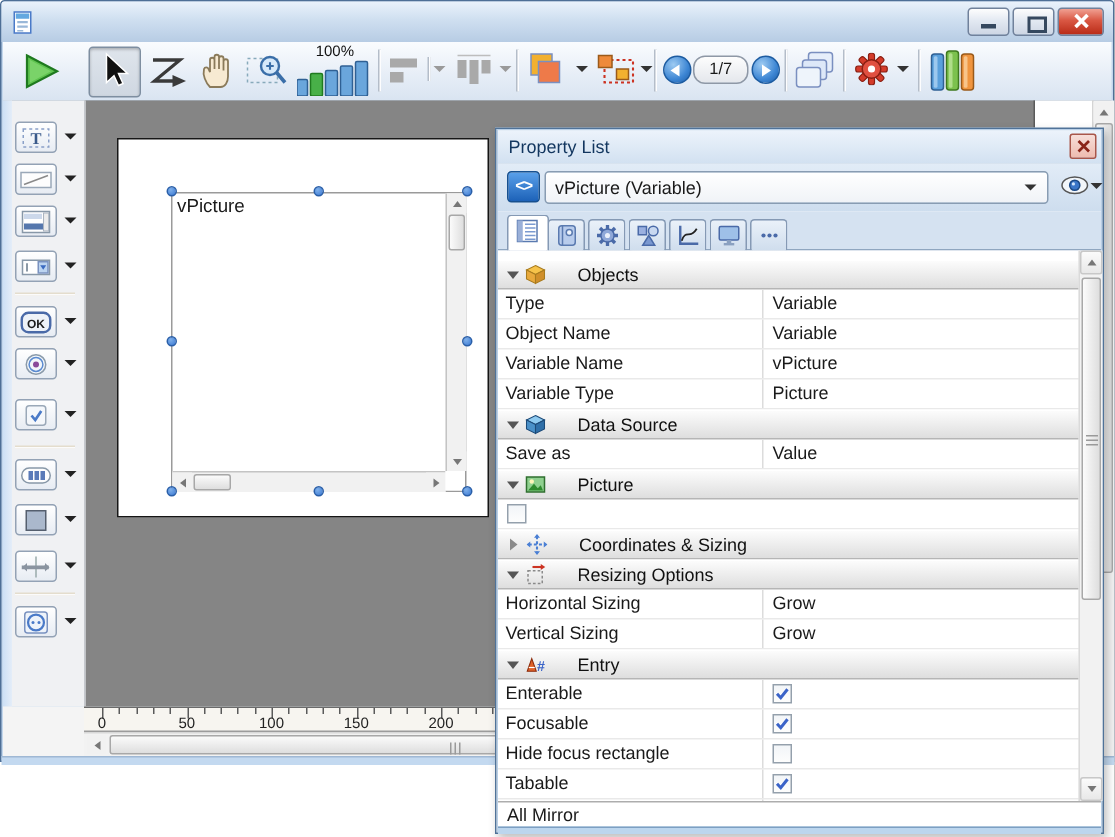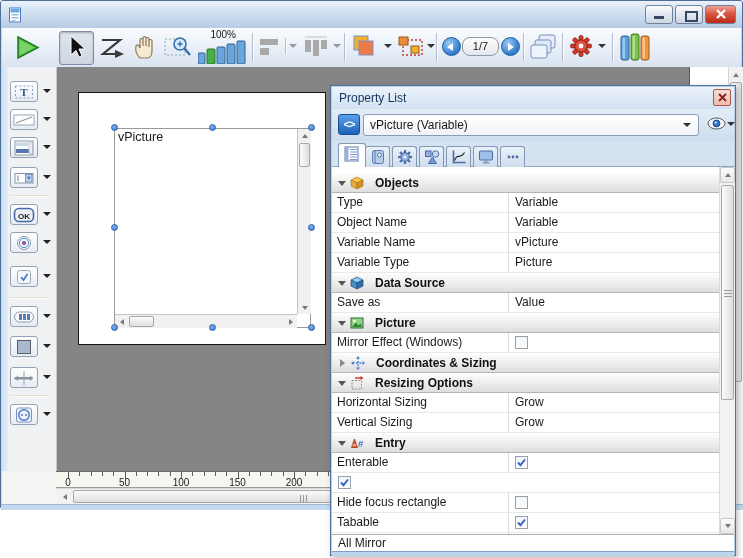--- a/index.html
+++ b/index.html
@@ -82,21 +82,21 @@
   #pl-dd-caret{position:absolute;right:7px;top:8px}
   #pl-eye{position:absolute;left:375px;top:8px}
   #pl-eye-caret{position:absolute;left:395px;top:13px}
   #pl-tabs{position:absolute;left:1px;top:55px;width:402px;height:26px;background:#d5e2f1;border-bottom:1px solid #8fa6c0;box-sizing:border-box}
   .pltab{position:absolute;border:1px solid #8599b4;border-bottom:none;border-radius:3px 3px 0 0;box-sizing:border-box;
       background:linear-gradient(#eaf1f9,#cfdded);display:flex;align-items:flex-start;justify-content:center;padding-top:2px}
   .pltab.sel{background:#fff;z-index:2}
   #pl-grid{position:absolute;left:1px;top:81px;width:388px;height:367px;background:#fff;padding-top:6px;box-sizing:content-box;overflow:hidden}
   .phead{height:20px;box-sizing:border-box;background:linear-gradient(#fcfcfc,#dedede);
       border-top:1px solid #fff;border-bottom:1px solid #b5b5b5;display:flex;align-items:center}
-  .phead .ttl{font-weight:bold;margin-left:10px;color:#111}
+  .phead .ttl{font-weight:normal;margin-left:20px;color:#111}
   .tri-exp{width:0;height:0;border-left:4.5px solid transparent;border-right:4.5px solid transparent;border-top:5px solid #555;margin:0 4px 0 6px}
   .tri-col{width:0;height:0;border-top:4.5px solid transparent;border-bottom:4.5px solid transparent;border-left:5px solid #8a8a8a;margin:0 6px 0 8px}
   .picon{width:15px;height:15px;display:flex;align-items:center}
   .prow{height:20px;box-sizing:border-box;border-bottom:1px solid #e9e9e9;display:flex}
   .plabel{width:177px;box-sizing:border-box;padding-left:5px;line-height:19px;border-right:1px solid #dcdcdc;
       white-space:nowrap;overflow:hidden}
   .pvalue{flex:1;padding-left:6px;line-height:19px;display:flex;align-items:center}
   .cb{width:13px;height:13px;border:1px solid #94a0ac;box-sizing:border-box;background:linear-gradient(#f2f5f8,#fdfdfd);
       display:flex;align-items:center;justify-content:center}
   #pl-vscroll{position:absolute;left:388px;top:81px;width:16px;height:367px;background:#f2f2f2;border-left:1px solid #dadada;box-sizing:border-box}
@@ -645,21 +645,20 @@
         <div class="picon">
           <svg width="14" height="14" viewBox="0 0 14 14">
             <rect x="1" y="2" width="12" height="10" fill="#8fd08f" stroke="#2f6f2f"></rect>
             <circle cx="4.5" cy="5" r="1.5" fill="#fdf6b8"></circle>
             <path d="M2 11 L6 6.5 L8.5 9.5 L10.5 7.5 L12 11 Z" fill="#2e8b2e"></path>
           </svg>
         </div>
         <div class="ttl">Picture</div>
       </div>
       <div class="prow">
-        <div class="plabel">Mirror Effect (Windows)</div>
         <div class="pvalue">
           <div class="cb"></div>
         </div>
       </div>
       <div class="phead">
         <div class="tri-col"></div>
         <div class="picon">
           <svg width="14" height="14" viewBox="0 0 14 14">
             <path d="M7 1.5 V12.5 M1.5 7 H12.5" stroke="#4a7fd4" stroke-width="1.4" stroke-dasharray="2 1.4"></path>
             <path d="M7 0 l2 2.5 h-4 z M7 14 l2 -2.5 h-4 z M0 7 l2.5 -2 v4 z M14 7 l-2.5 -2 v4 z" fill="#4a7fd4"></path>
@@ -702,20 +701,21 @@
         <div class="plabel">Enterable</div>
         <div class="pvalue">
           <div class="cb on">
             <svg width="11" height="11" viewBox="0 0 11 11">
               <path d="M2 5.5 L4.5 8.2 L9 2.5" stroke="#3a63c8" stroke-width="2" fill="none"></path>
             </svg>
           </div>
         </div>
       </div>
       <div class="prow">
+        <div class="plabel">Focusable</div>
         <div class="pvalue">
           <div class="cb on">
             <svg width="11" height="11" viewBox="0 0 11 11">
               <path d="M2 5.5 L4.5 8.2 L9 2.5" stroke="#3a63c8" stroke-width="2" fill="none"></path>
             </svg>
           </div>
         </div>
       </div>
       <div class="prow">
         <div class="plabel">Hide focus rectangle</div>

